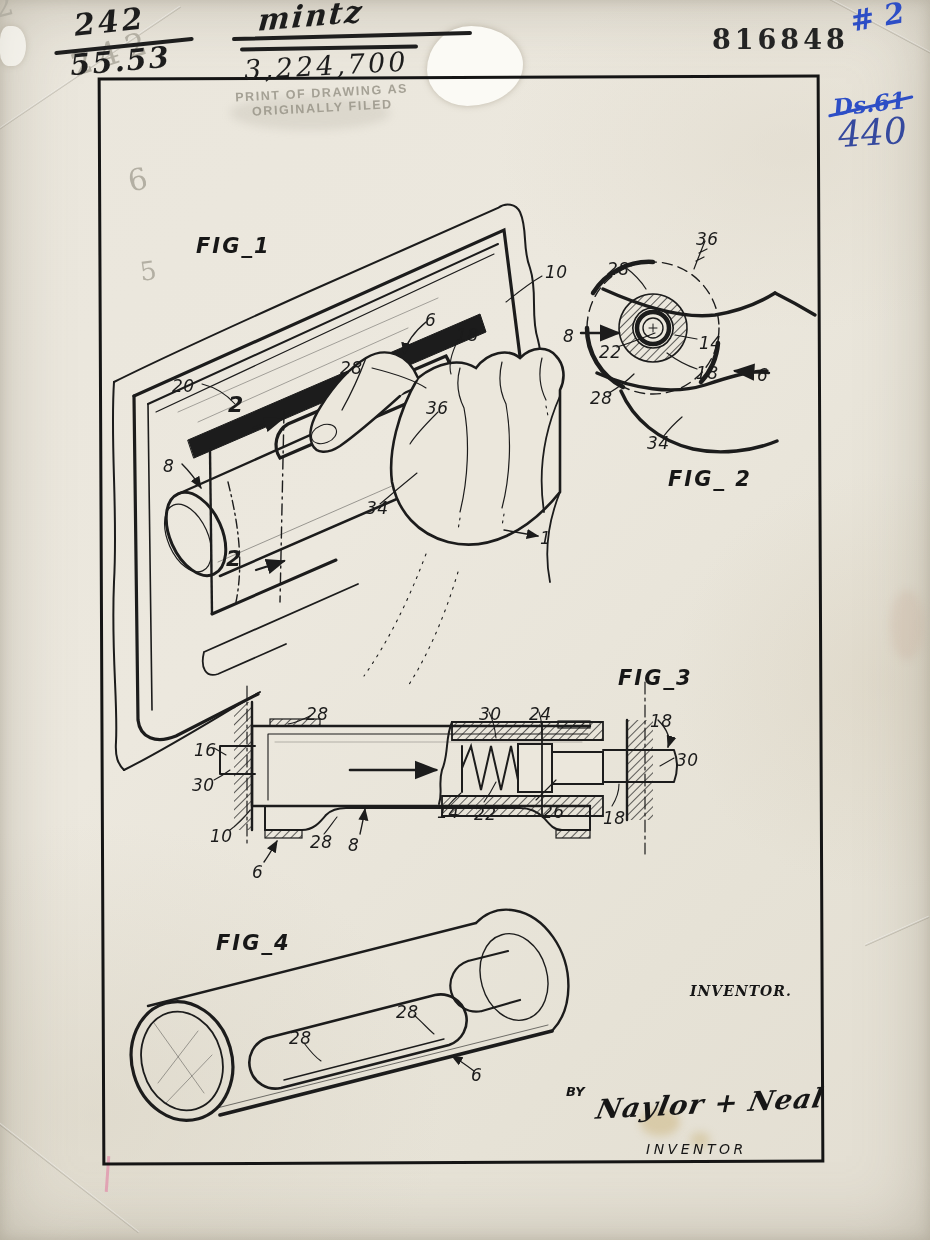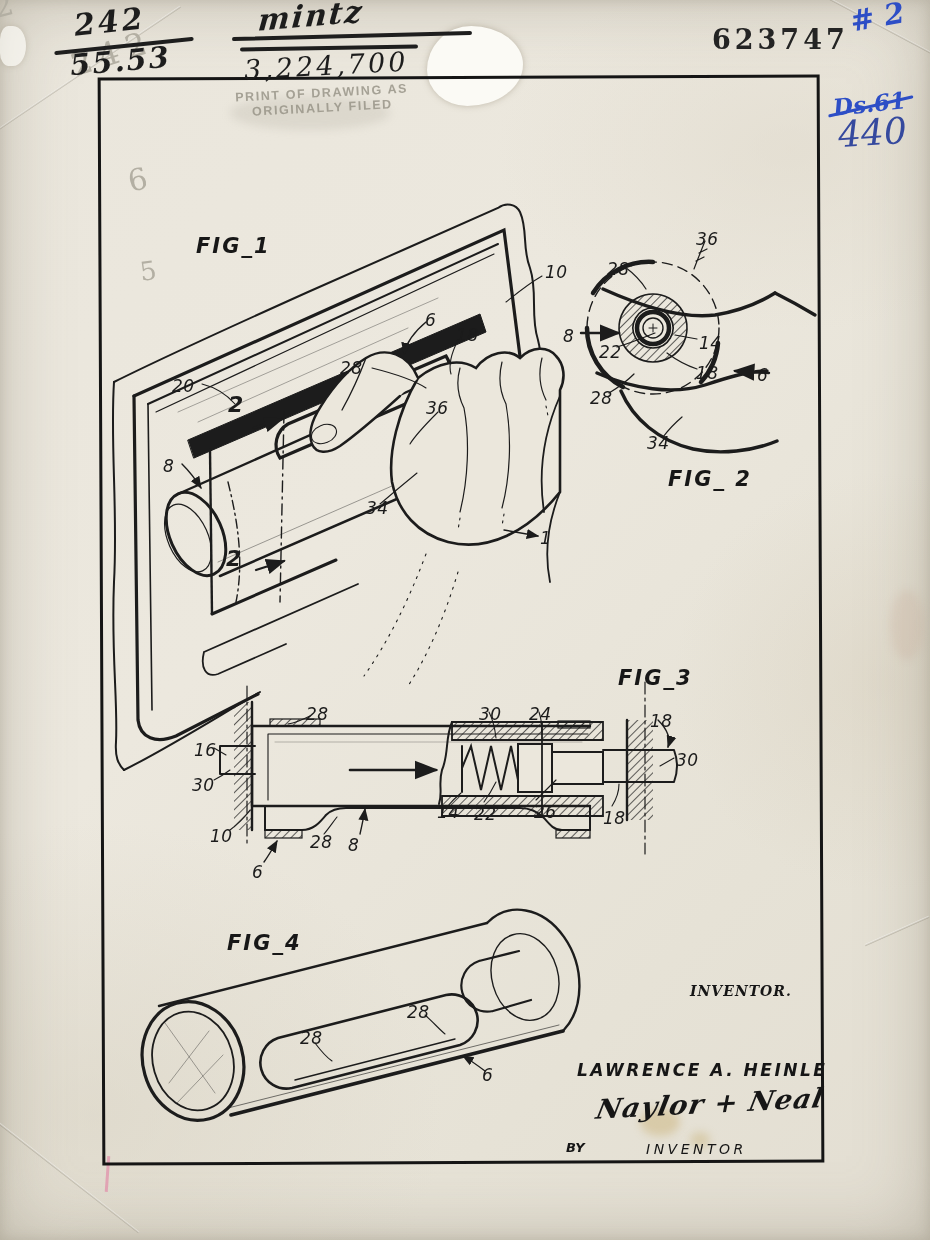--- a/index.html
+++ b/index.html
@@ -86,21 +86,21 @@
   <span class="hand" style="left:258px;top:-2px;font:italic bold 30px 'DejaVu Serif',serif;transform:rotate(-5deg) skewX(-10deg);letter-spacing:2px">mintz</span>
   <div class="rule" style="left:232px;top:34px;width:240px;height:4px;transform:rotate(-1.5deg)"></div>
   <div class="rule" style="left:240px;top:46px;width:178px;height:3.5px;transform:rotate(-1deg)"></div>
   <span class="hand" style="left:244px;top:50px;font:italic 27px 'DejaVu Serif',serif;transform:rotate(-3deg);letter-spacing:3px">3,224,700</span>
 
   <div class="stamp">
     <div>PRINT OF DRAWING AS</div>
     <div>ORIGINALLY FILED</div>
   </div>
 
-  <span class="hand" style="left:712px;top:24px;font:bold 27px 'DejaVu Serif',serif;letter-spacing:4px;color:#242424">623747</span>
+  <span class="hand" style="left:712px;top:24px;font:bold 27px 'DejaVu Serif',serif;letter-spacing:4px;color:#242424">816848</span>
   <span class="hand blue" style="left:850px;top:0px;font:italic bold 29px 'DejaVu Serif',serif;transform:rotate(-10deg)"># 2</span>
   <span class="hand blue strike" style="left:833px;top:90px;font:italic bold 23px 'DejaVu Serif',serif;transform:rotate(-6deg)">Ds.61</span>
   <span class="hand" style="left:838px;top:112px;font:italic 36px 'DejaVu Serif',serif;color:#35499e;transform:rotate(-4deg)">440</span>
 
   
   <div class="fig" style="left:108px;top:182px;width:460px;height:590px">
     <svg width="460" height="590" viewBox="0 0 460 590">
       <g fill="none" stroke="#1c1c1c" stroke-linecap="round">
 
         <path d="M6,200 C50,178 120,146 200,110 C260,84 330,52 390,26 C398,20 408,22 412,30 C420,48 414,66 422,86 C430,110 422,134 430,158 C436,180 430,198 436,216" stroke-width="2"></path>
@@ -273,30 +273,30 @@
     <div></div>
   <span class="ref-label" style="left: 116px; top: 46px;">28</span>
       <span class="ref-label" style="left: 4px; top: 82px;">16</span>
       <span class="ref-label" style="left: 2px; top: 117px;">30</span>
       <span class="ref-label" style="left: 20px; top: 168px;">10</span>
       <span class="ref-label" style="left: 62px; top: 204px;">6</span>
       <span class="ref-label" style="left: 120px; top: 174px;">28</span>
       <span class="ref-label" style="left: 158px; top: 177px;">8</span>
       <span class="ref-label" style="left: 247px; top: 144px;">14</span>
       <span class="ref-label" style="left: 284px; top: 146px;">22</span>
-      <span class="ref-label" style="left: 344px; top: 144px;">26</span>
+      <span class="ref-label" style="left: 352px; top: 144px;">26</span>
       <span class="ref-label" style="left: 413px; top: 150px;">18</span>
       <span class="ref-label" style="left: 289px; top: 46px;">30</span>
       <span class="ref-label" style="left: 339px; top: 46px;">24</span>
       <span class="ref-label" style="left: 460px; top: 53px;">18</span>
       <span class="ref-label" style="left: 486px; top: 92px;">30</span>
     </div>
 
   
-  <div class="fig" style="left:135px;top:903px;width:470px;height:262px">
+  <div class="fig" style="left:124px;top:903px;width:470px;height:262px">
     <svg width="470" height="262" viewBox="0 0 470 262">
       <g fill="none" stroke="#1c1c1c" stroke-linecap="round">
 
         <ellipse cx="58" cy="158" rx="50" ry="60" transform="rotate(-16 58 158)" stroke-width="3.2"></ellipse>
         <ellipse cx="58" cy="158" rx="40" ry="50" transform="rotate(-16 58 158)" stroke-width="1.8"></ellipse>
         <path d="M30,120 L80,190 M34,180 L74,128 M42,200 L88,152" stroke-width=".7" opacity=".55"></path>
 
         <path d="M24,103 L352,20" stroke-width="2.4"></path>
         <path d="M96,212 L428,128" stroke-width="3.6"></path>
         <path d="M93,205 L424,122" stroke-width="1" opacity=".6"></path>
@@ -316,18 +316,17 @@
     </svg>
     <span class="caption" style="left:92px;top:28px">FIG_4</span>
     <div></div>
   <span class="ref-label" style="left: 165px; top: 125px;">28</span>
       <span class="ref-label" style="left: 272px; top: 99px;">28</span>
       <span class="ref-label" style="left: 347px; top: 162px;">6</span>
     </div>
 
   
   <span class="inv" style="left:690px;top:983px;font:italic bold 14px 'DejaVu Serif',serif;letter-spacing:1px">INVENTOR.</span>
-  <span class="inv" style="left:577px;top:1060px;font:italic bold 17px 'DejaVu Sans',sans-serif;letter-spacing:2.5px">LAWRENCE A. HEINLE</span>
-  <span class="inv" style="left:566px;top:1140px;font:italic bold 13px 'DejaVu Sans',sans-serif">BY</span>
+  <span class="inv" style="left:566px;top:1084px;font:italic bold 13px 'DejaVu Sans',sans-serif">BY</span>
   <span class="inv" style="left:598px;top:1088px;font:italic bold 27px 'DejaVu Serif',serif;transform:skewX(-14deg) rotate(-3deg);letter-spacing:1px">Naylor + Neal</span>
   <span class="inv" style="left:646px;top:1141px;font:italic 14px 'DejaVu Sans',sans-serif;letter-spacing:3.5px">INVENTOR</span>
 
 </div>
 
 </body></html>

